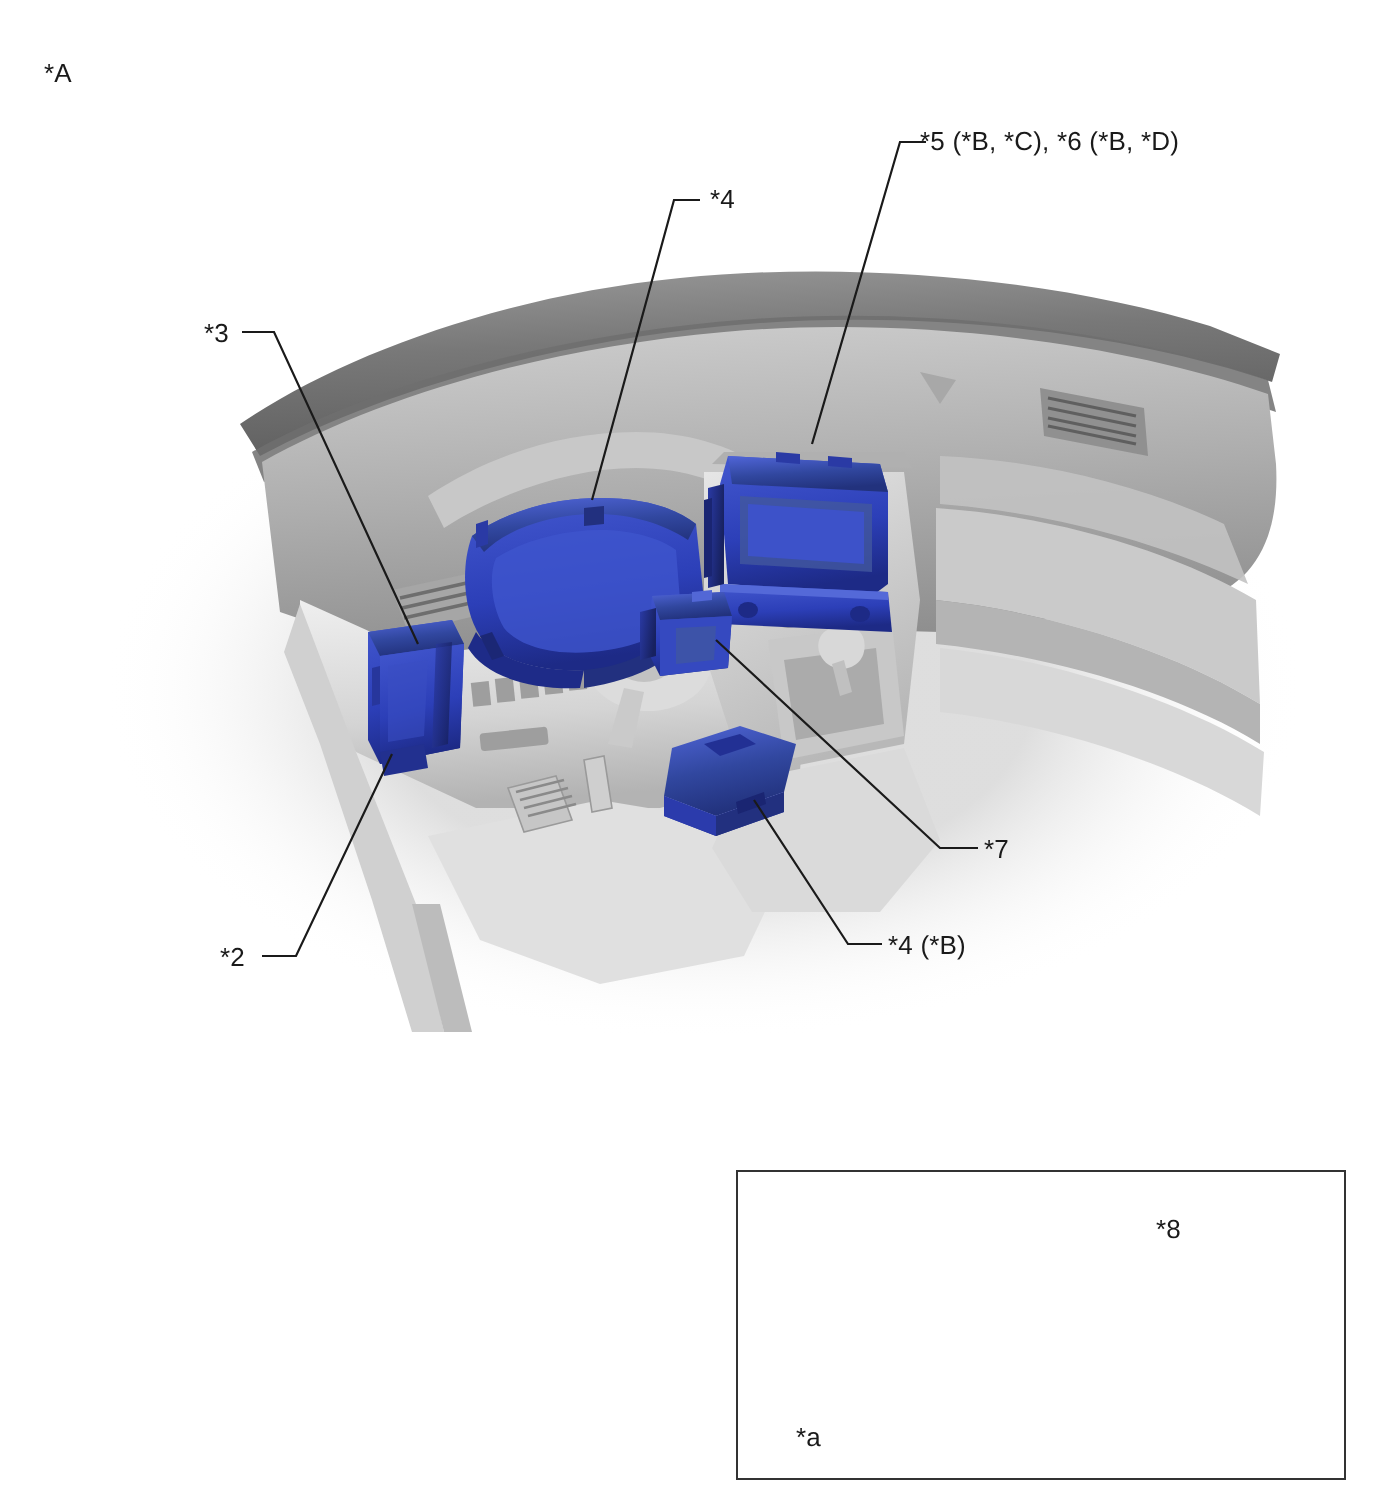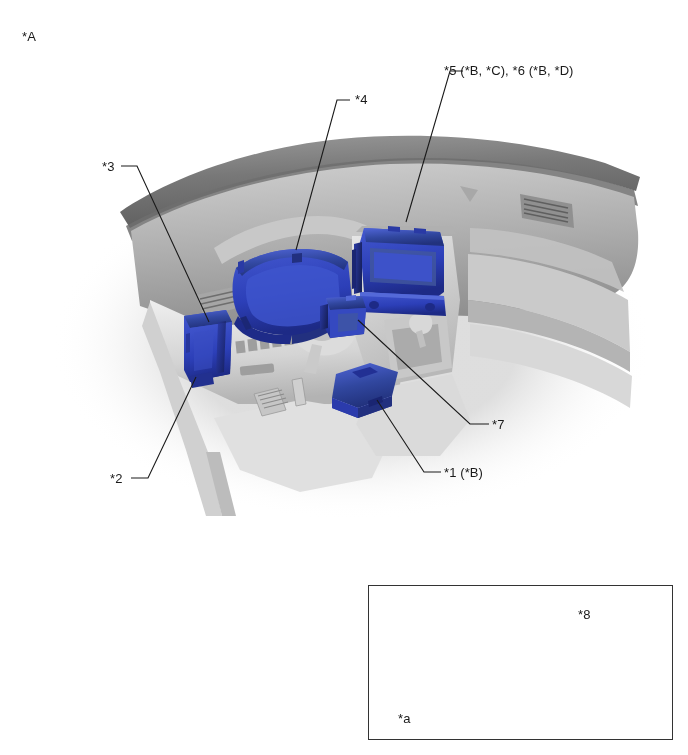--- a/index.html
+++ b/index.html
@@ -264,22 +264,22 @@
       <polyline points="121,166 137,166 209,322" fill="none" stroke="#1a1a1a" stroke-width="1.1"></polyline>
       <polyline points="489,424 470,424 358,320" fill="none" stroke="#1a1a1a" stroke-width="1.1"></polyline>
       <polyline points="131,478 148,478 196,377" fill="none" stroke="#1a1a1a" stroke-width="1.1"></polyline>
       <polyline points="441,472 424,472 377,400" fill="none" stroke="#1a1a1a" stroke-width="1.1"></polyline>
       <polyline points="573,614 560,614 534,646" fill="none" stroke="#1a1a1a" stroke-width="1.1"></polyline>
     </svg>
 
   <div class="inset-frame" style="left: 368px; top: 585px; width: 305px; height: 155px;"></div>
 
   <div class="callout" id="co-A" style="left: 22px; top: 30px;">*A</div>
-  <div class="callout" id="co-56" style="left: 444px; top: 64px;">*5 (*B, *C), *6 (*B, *D)</div>
+  <div class="callout" id="co-56" style="left: 460px; top: 64px;">*5 (*B, *C), *6 (*B, *D)</div>
   <div class="callout" id="co-4" style="left: 355px; top: 93px;">*4</div>
   <div class="callout" id="co-3" style="left: 102px; top: 160px;">*3</div>
   <div class="callout" id="co-7" style="left: 492px; top: 418px;">*7</div>
   <div class="callout" id="co-2" style="left: 110px; top: 472px;">*2</div>
-  <div class="callout" id="co-1" style="left: 444px; top: 466px;">*1 (*B)</div>
+  <div class="callout" id="co-1" style="left: 444px; top: 466px;">*4 (*B)</div>
   <div class="callout" id="co-8" style="left: 578px; top: 608px;">*8</div>
   <div class="callout" id="co-a" style="left: 398px; top: 712px;">*a</div>
 
 </div>
 
 </body></html>

